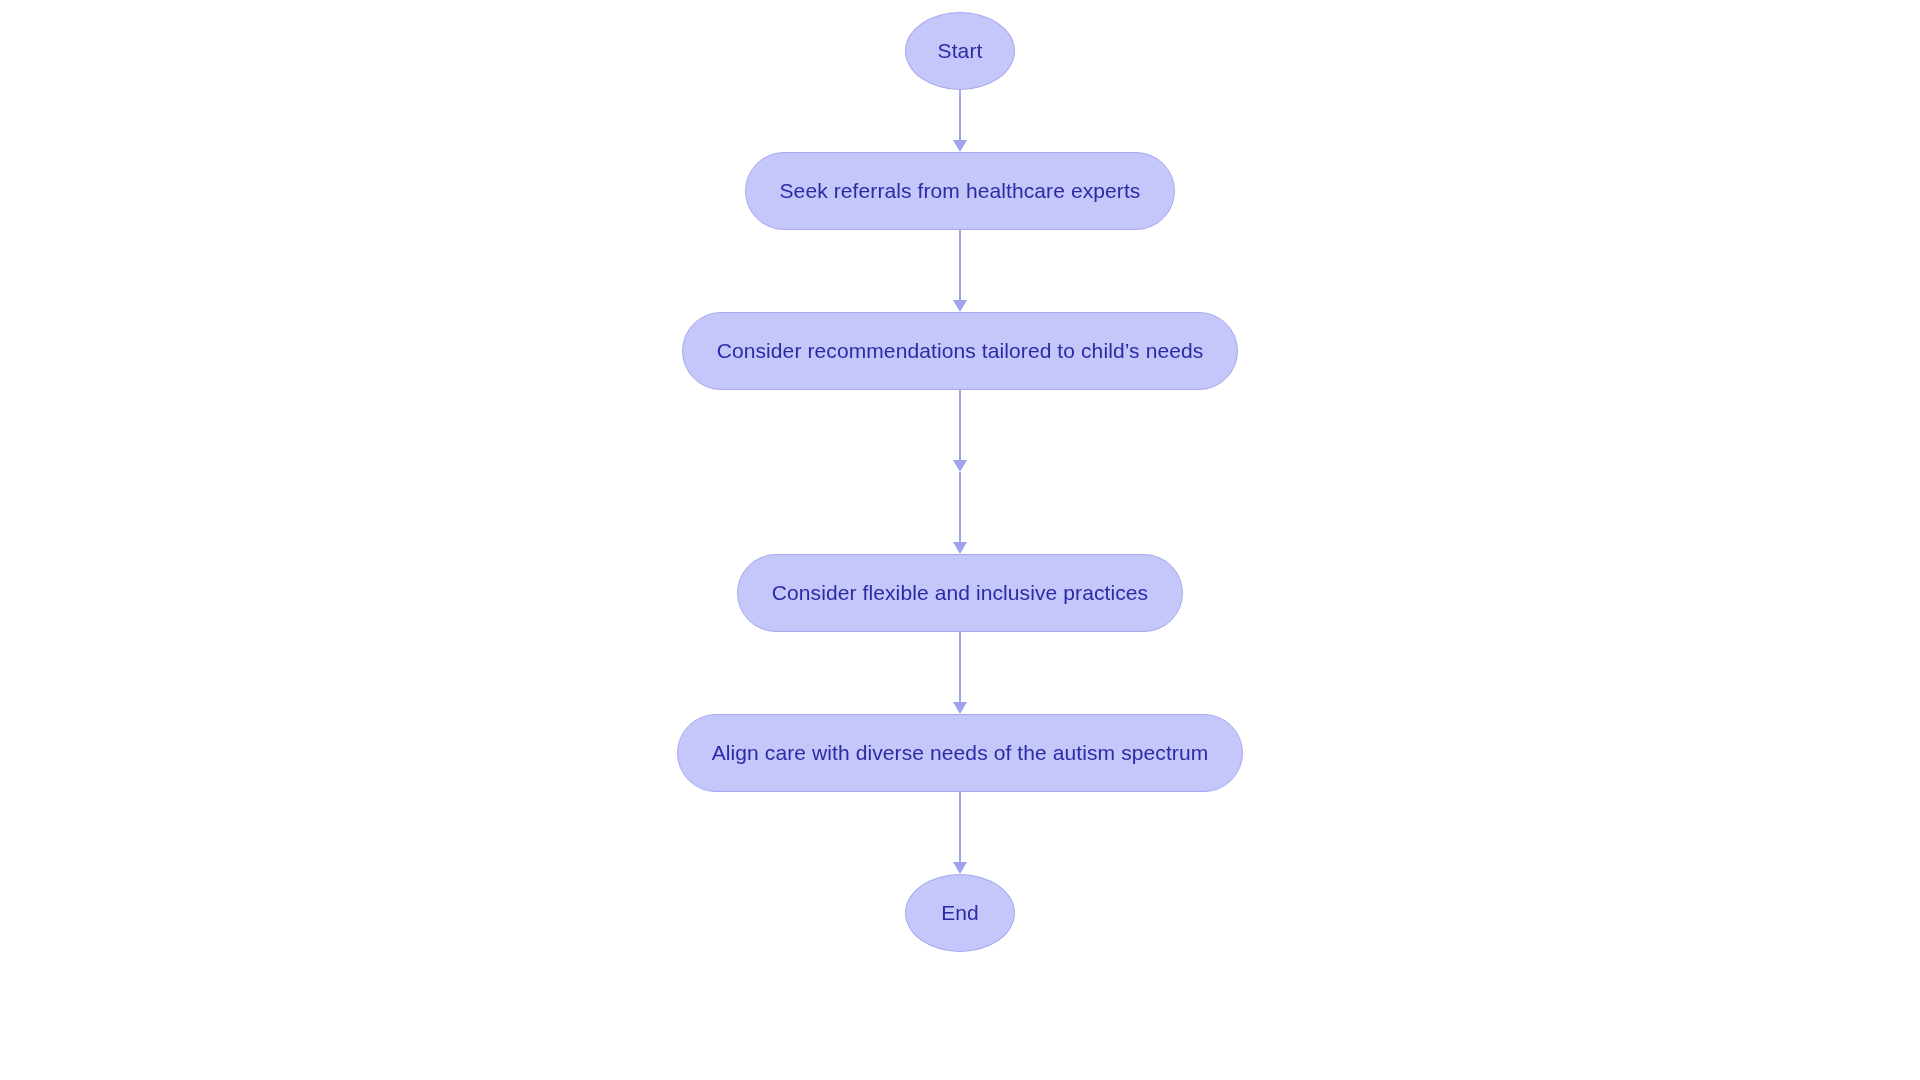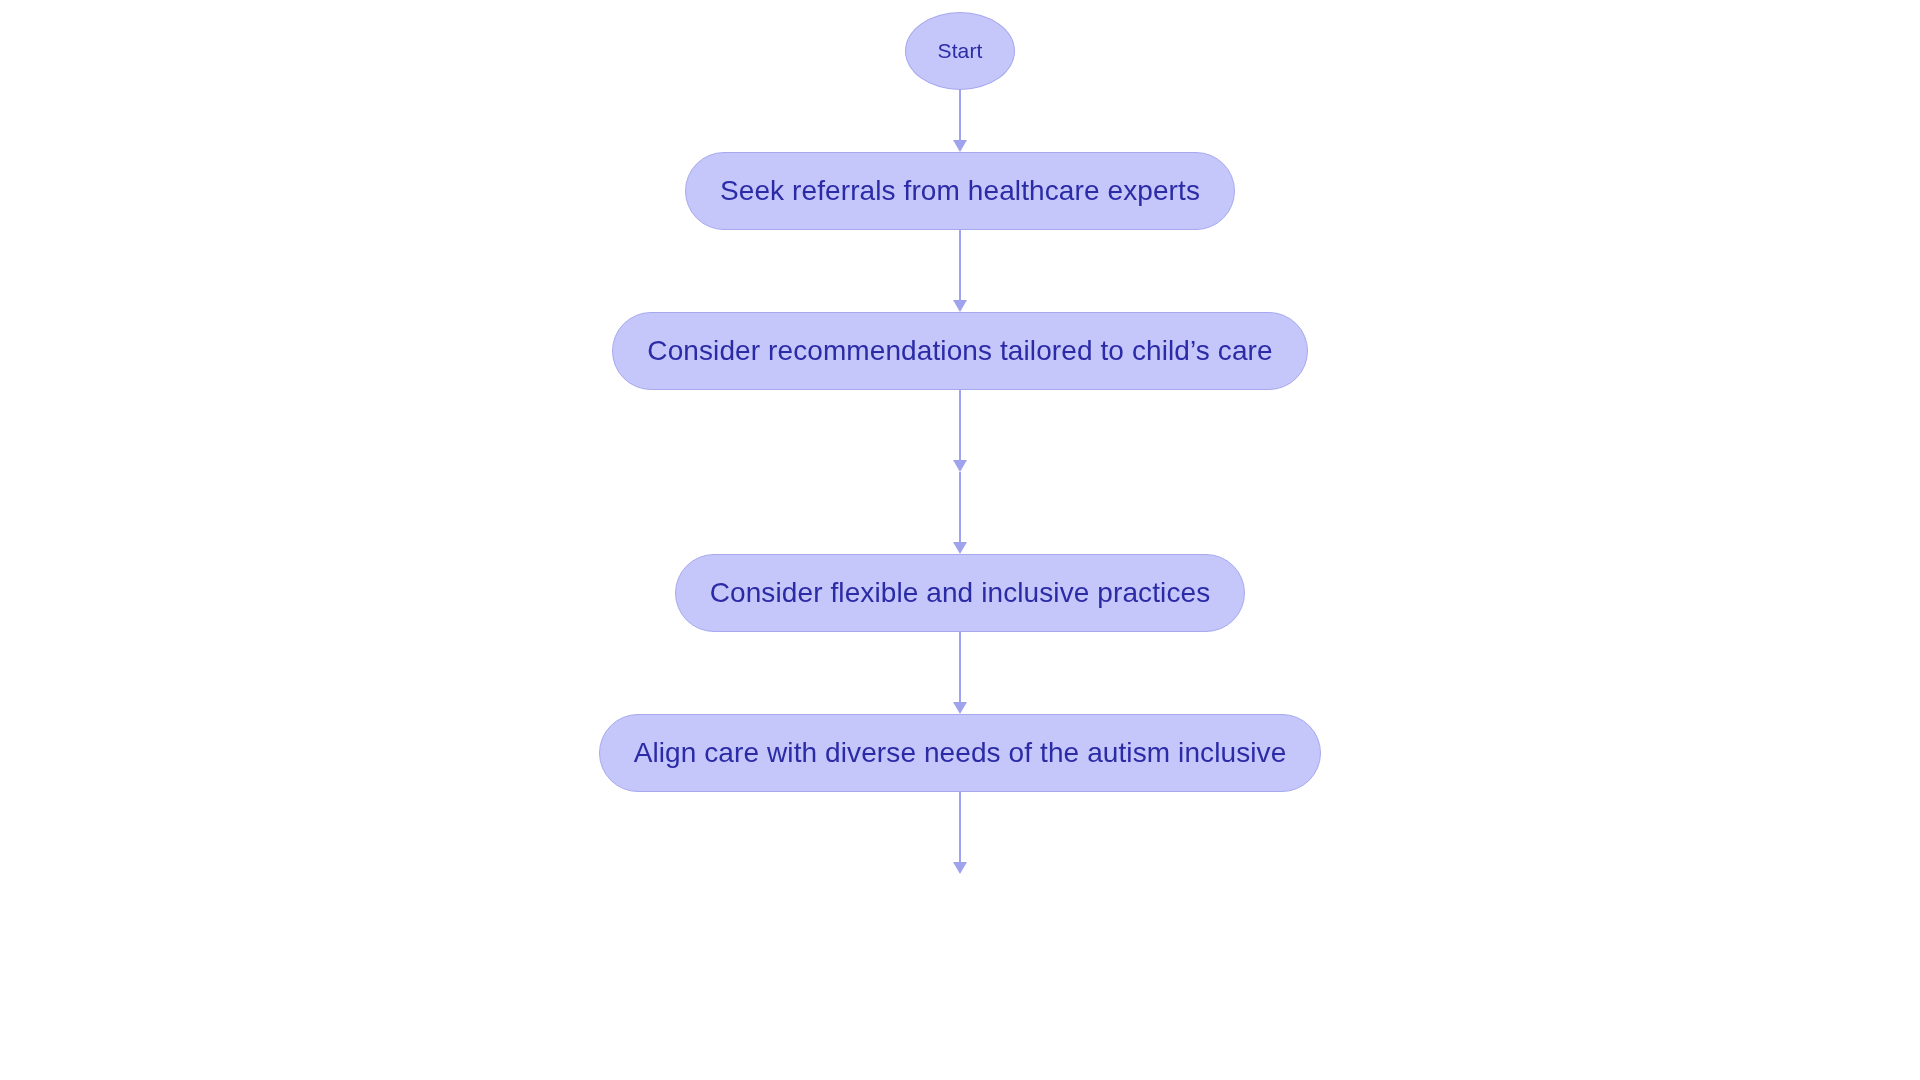--- a/index.html
+++ b/index.html
@@ -49,21 +49,21 @@
   .node.terminal {
     width: 110px;
     height: 78px;
     border-radius: 55px / 39px;
     font-size: 21px;
   }
 
   .node.process {
     height: 78px;
     border-radius: 39px;
-    font-size: 28px;
+    font-size: 21px;
     padding: 0 34px;
   }
 
   
   .connector {
     position: relative;
     width: 14px;
     display: flex;
     flex-direction: column;
     align-items: center;
@@ -104,21 +104,21 @@
     <div class="node process">
       <span>Seek referrals from healthcare experts</span>
     </div>
 
     <div class="connector" style="height:82px;">
       <div class="line"></div>
       <div class="head"></div>
     </div>
 
     <div class="node process">
-      <span>Consider recommendations tailored to child’s care</span>
+      <span>Consider recommendations tailored to child’s needs</span>
     </div>
 
     <div class="connector" style="height:82px;">
       <div class="line"></div>
       <div class="head"></div>
     </div>
 
 
     <div class="connector" style="height:82px;">
       <div class="line"></div>
@@ -128,23 +128,26 @@
     <div class="node process">
       <span>Consider flexible and inclusive practices</span>
     </div>
 
     <div class="connector" style="height:82px;">
       <div class="line"></div>
       <div class="head"></div>
     </div>
 
     <div class="node process">
-      <span>Align care with diverse needs of the autism inclusive</span>
+      <span>Align care with diverse needs of the autism spectrum</span>
     </div>
 
     <div class="connector" style="height:82px;">
       <div class="line"></div>
       <div class="head"></div>
     </div>
 
+    <div class="node terminal">
+      <span>End</span>
+    </div>
 
   </div>
 </div>
 
 </body></html>

